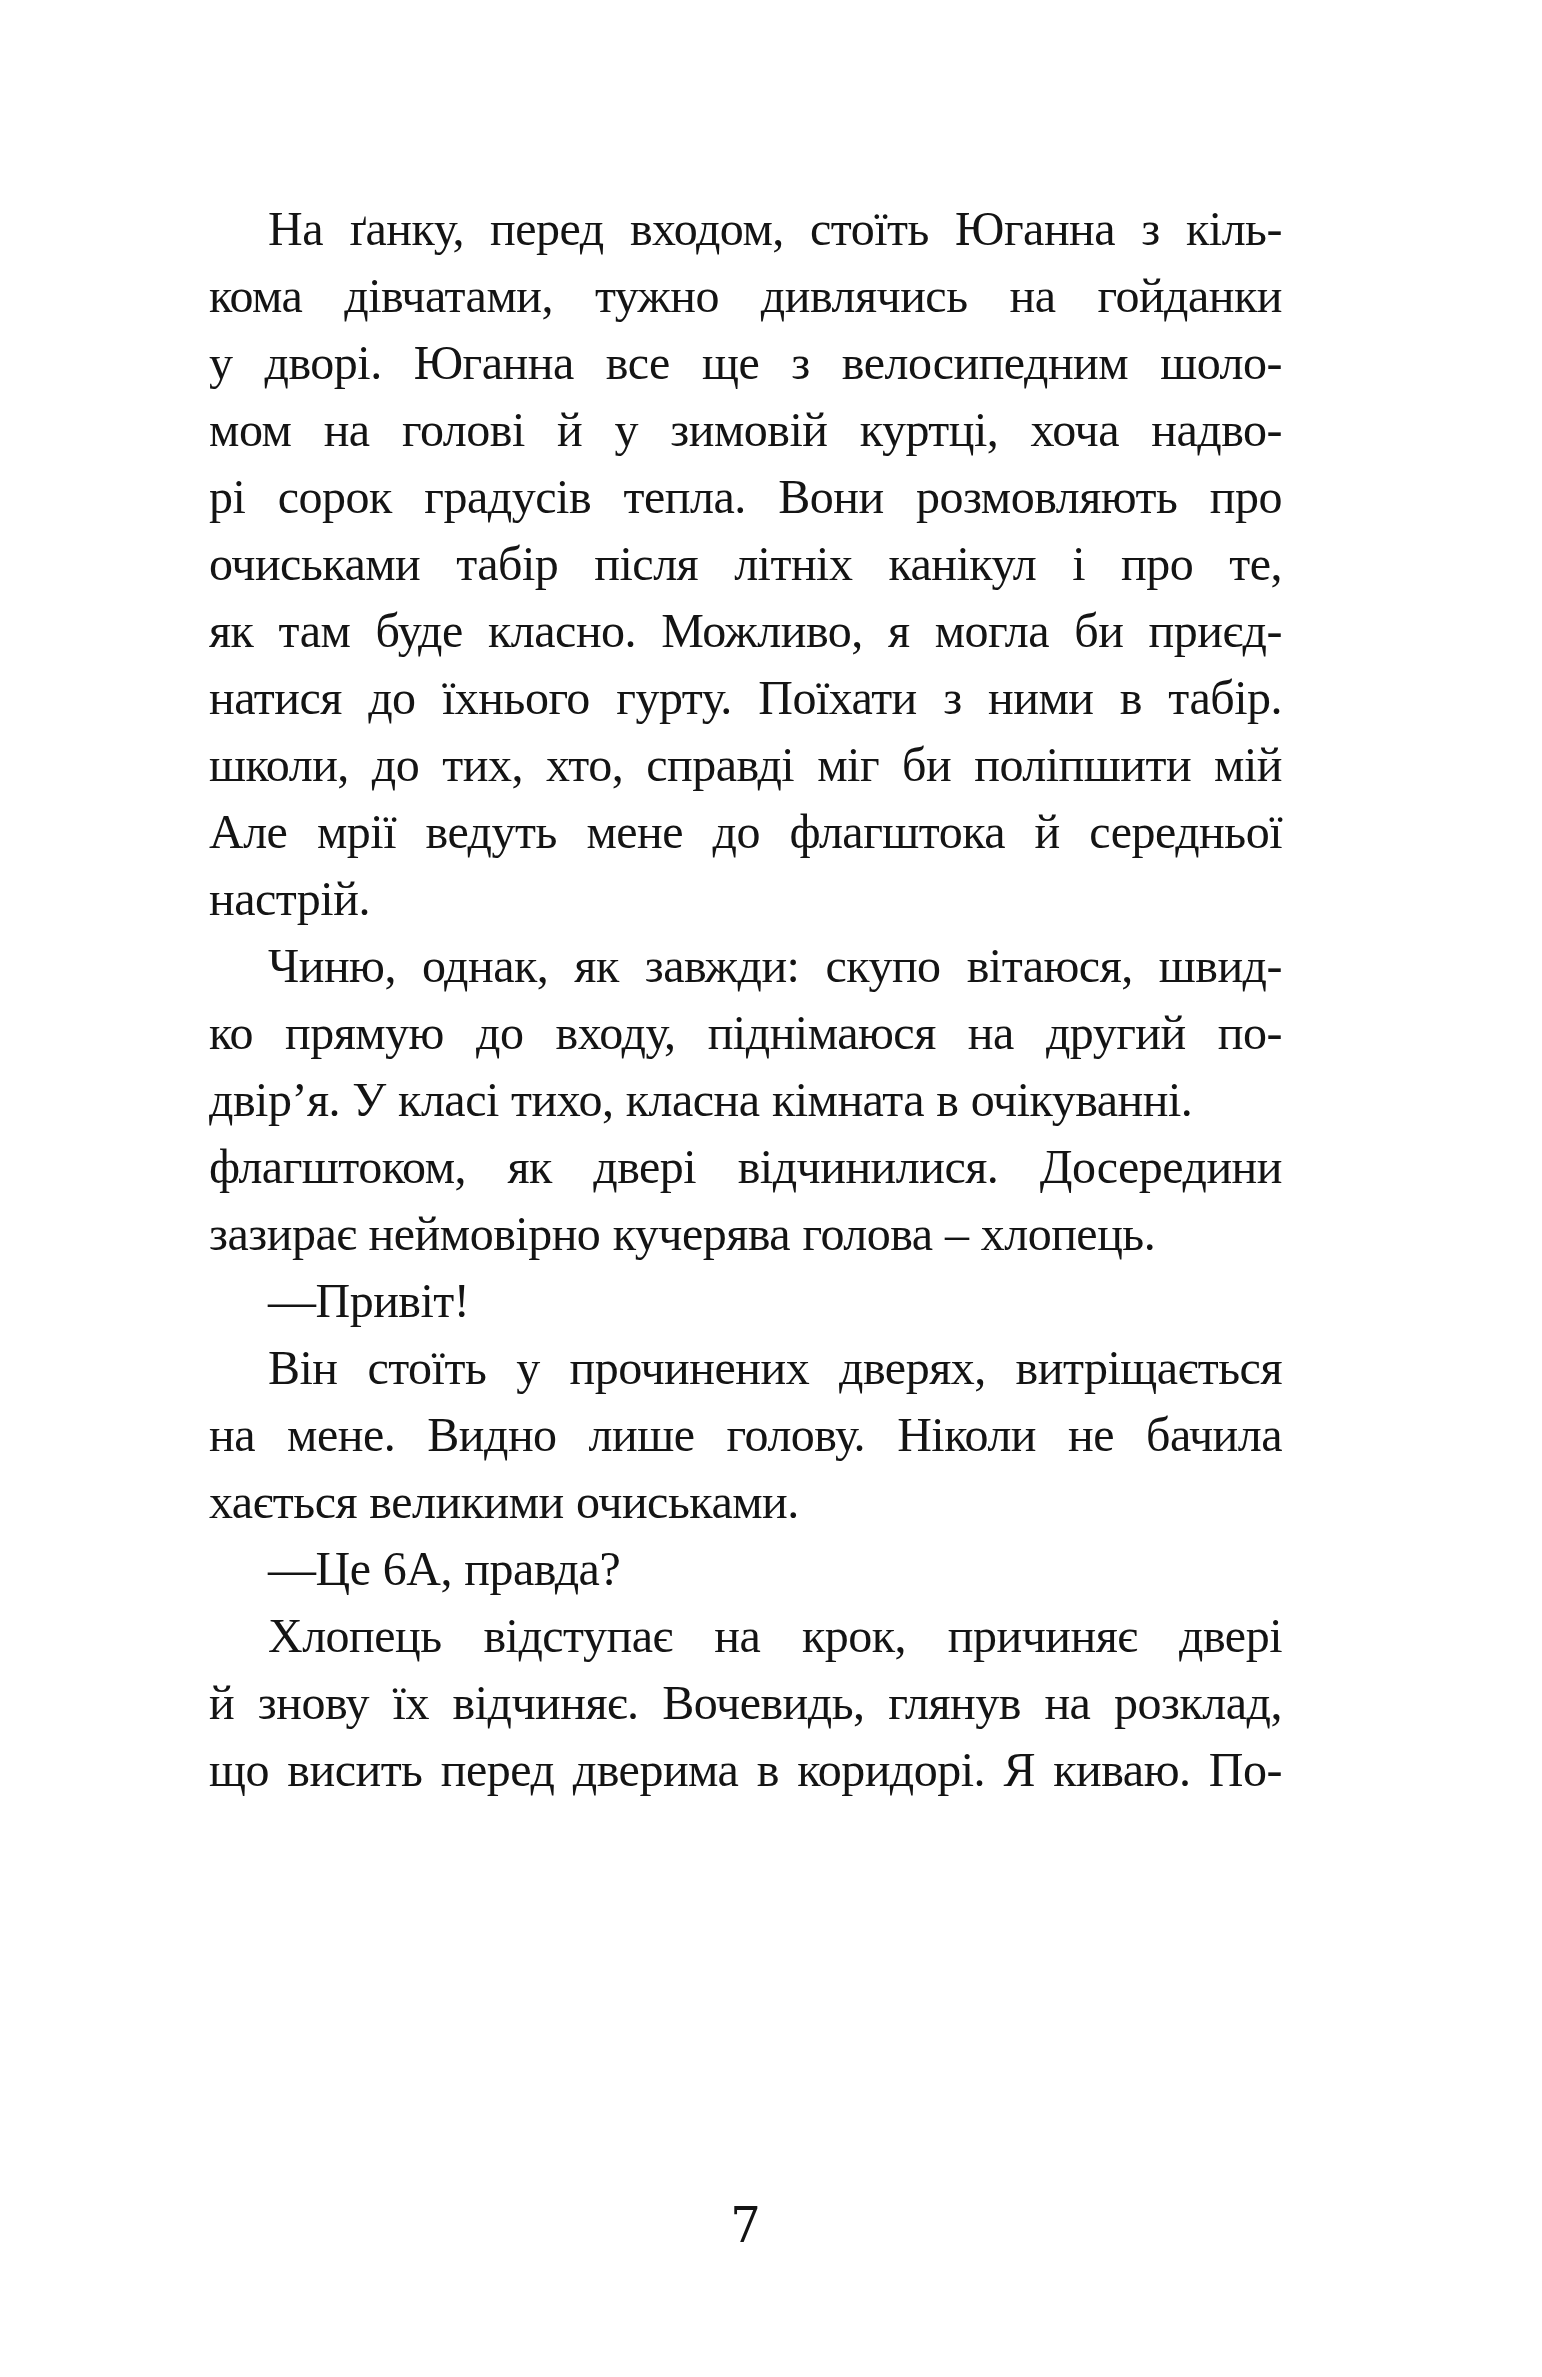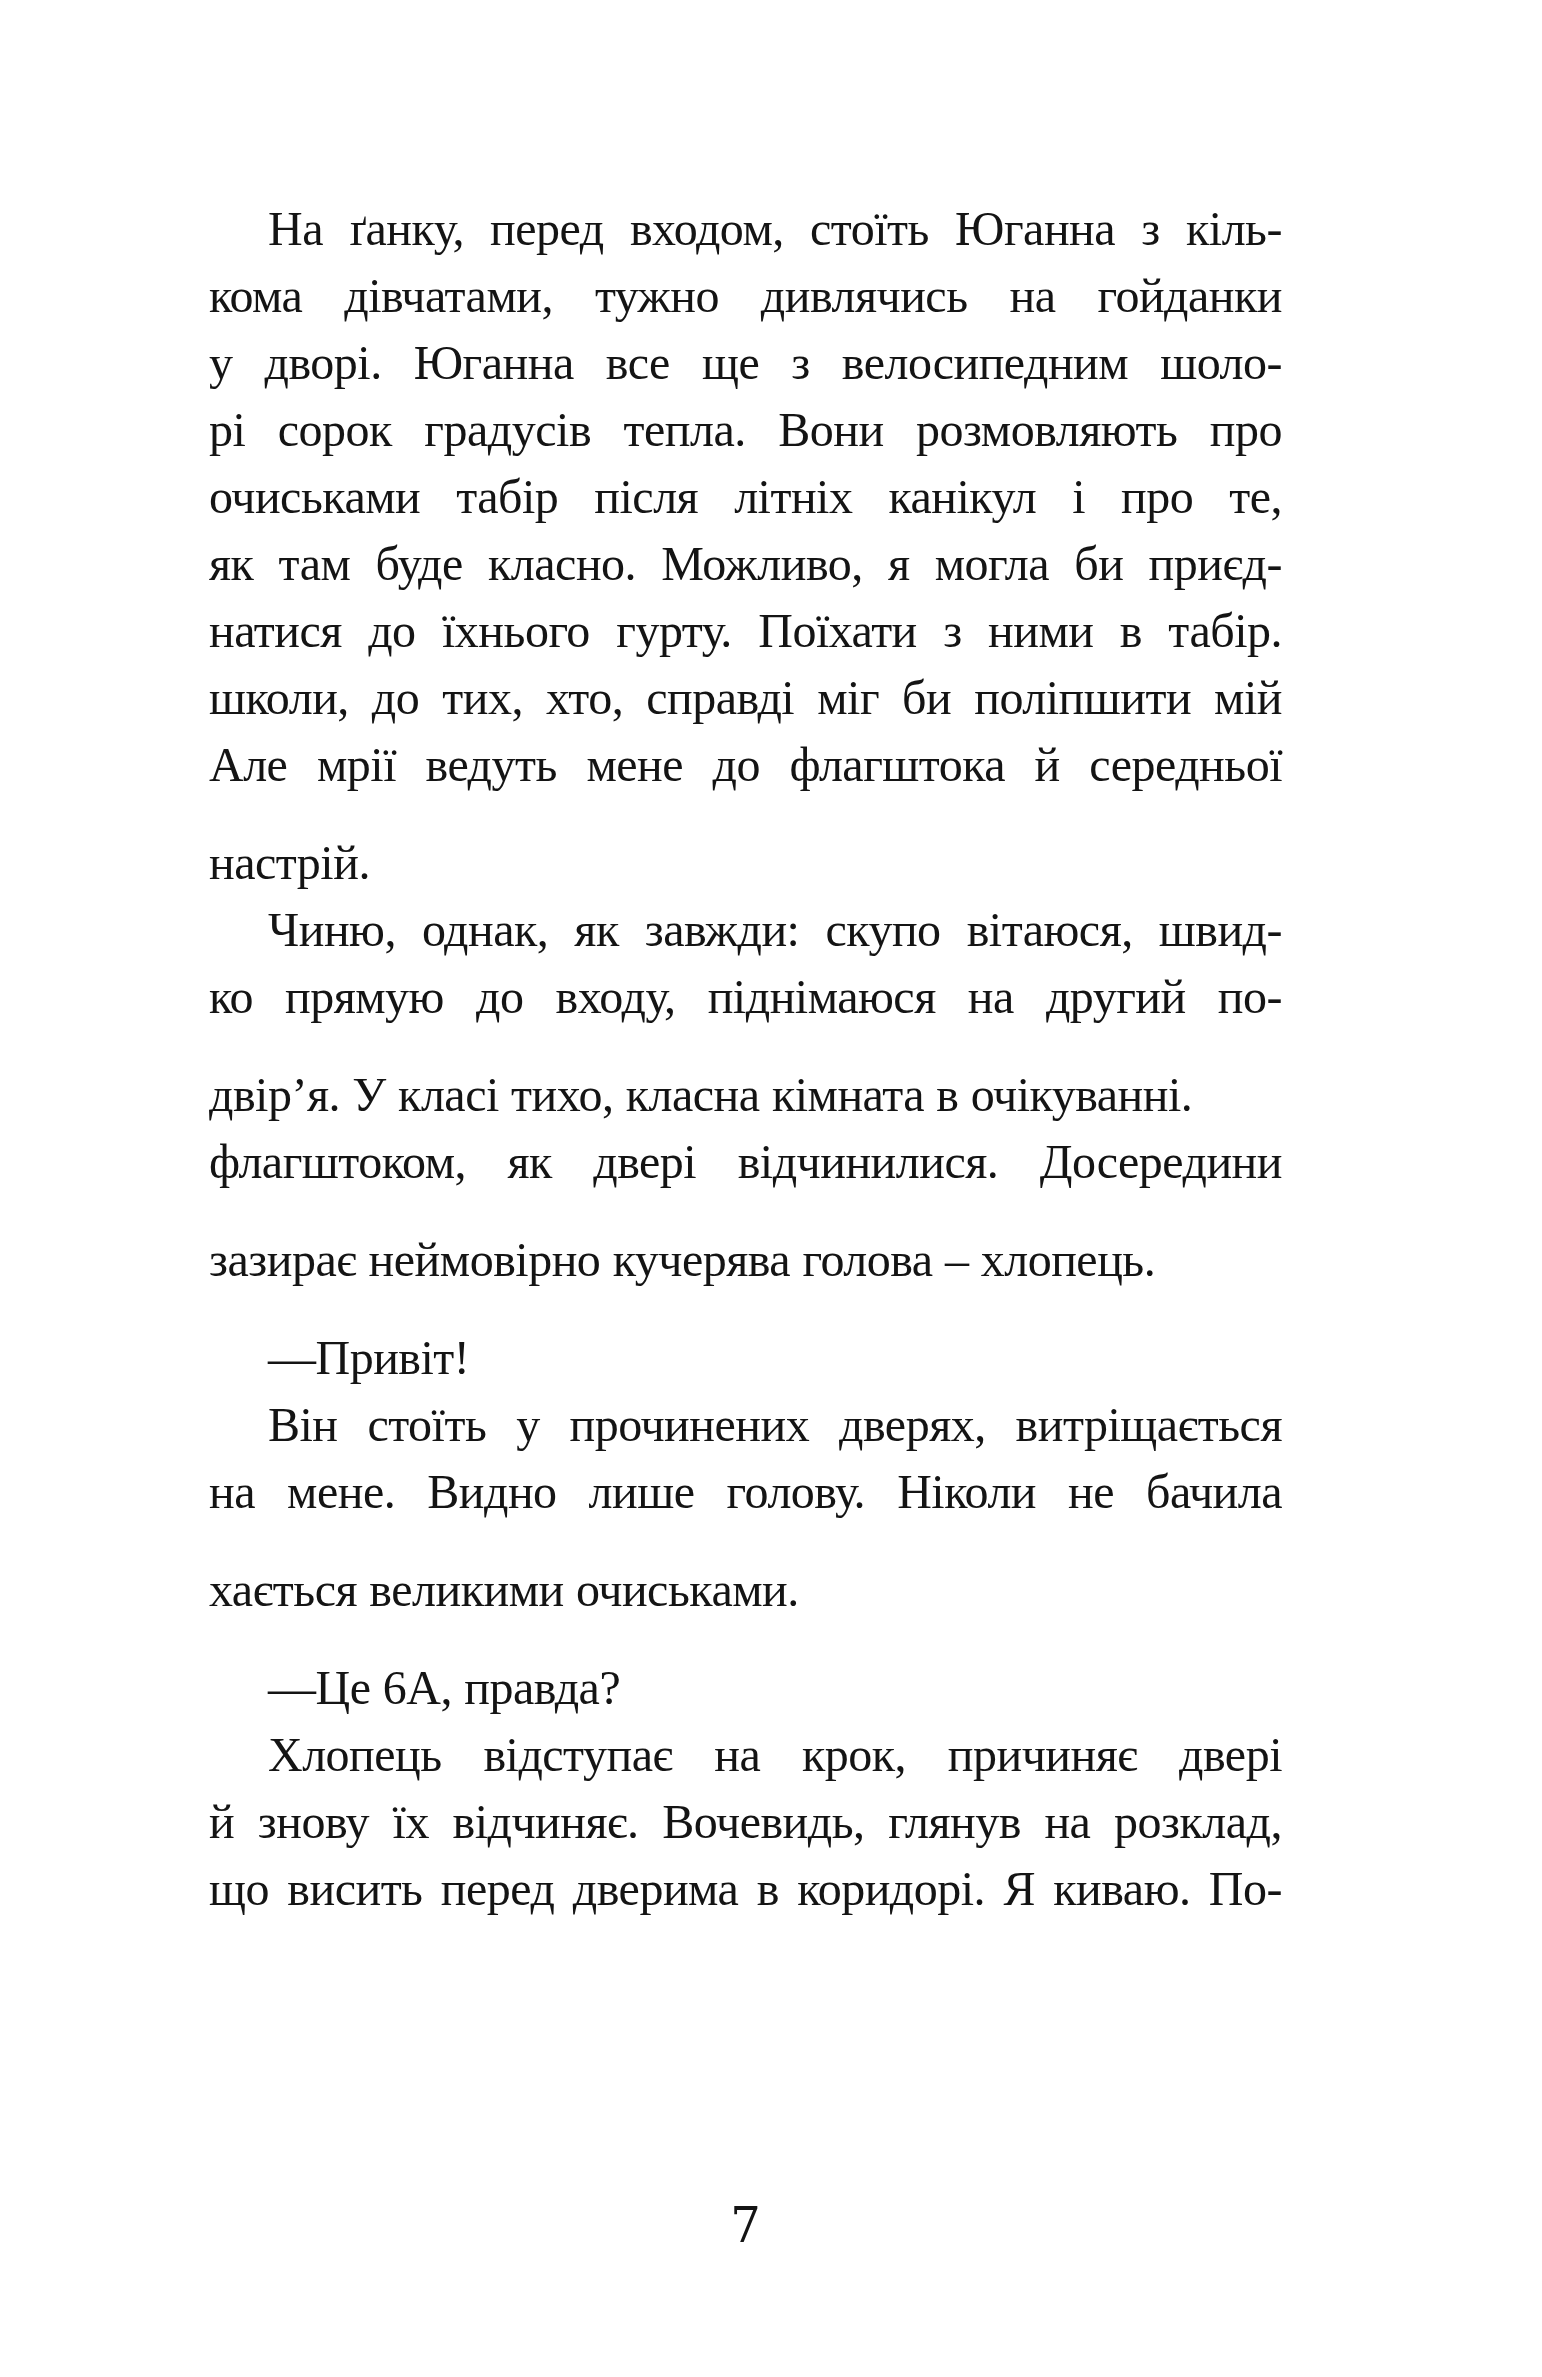--- a/index.html
+++ b/index.html
@@ -40,21 +40,20 @@
       letter-spacing: -0.5px;
       word-spacing: 0.8px;
       overflow: visible;
     }
     .line.indent {
       padding-left: 59px;
     }
     .line.last {
       text-align: left;
       text-align-last: left;
-      margin-top: 31px;
     }
     .page-number {
       position: absolute;
       left: 0;
       width: 1491px;
       top: 2192px;
       text-align: center;
       font-size: 48px;
       line-height: 67px;
       color: #141414;
@@ -62,20 +61,21 @@
     }
   </style>
 </head>
 <body>
 
 <div class="page">
   <div class="text-block">
     <span class="line indent">На ґанку, перед входом, стоїть Юганна з кіль-</span>
     <span class="line">кома дівчатами, тужно дивлячись на гойданки</span>
     <span class="line">у дворі. Юганна все ще з велосипедним шоло-</span>
+    <span class="line">мом на голові й у зимовій куртці, хоча надво-</span>
     <span class="line">рі сорок градусів тепла. Вони розмовляють про</span>
     <span class="line">очиськами табір після літніх канікул і про те,</span>
     <span class="line">як там буде класно. Можливо, я могла би приєд-</span>
     <span class="line">натися до їхнього гурту. Поїхати з ними в табір.</span>
     <span class="line">школи, до тих, хто, справді міг би поліпшити мій</span>
     <span class="line">Але мрії ведуть мене до флагштока й середньої</span>
     <span class="line last">настрій.</span>
     <span class="line indent">Чиню, однак, як завжди: скупо вітаюся, швид-</span>
     <span class="line">ко прямую до входу, піднімаюся на другий по-</span>
     <span class="line last">двір’я. У класі тихо, класна кімната в очікуванні.</span>

